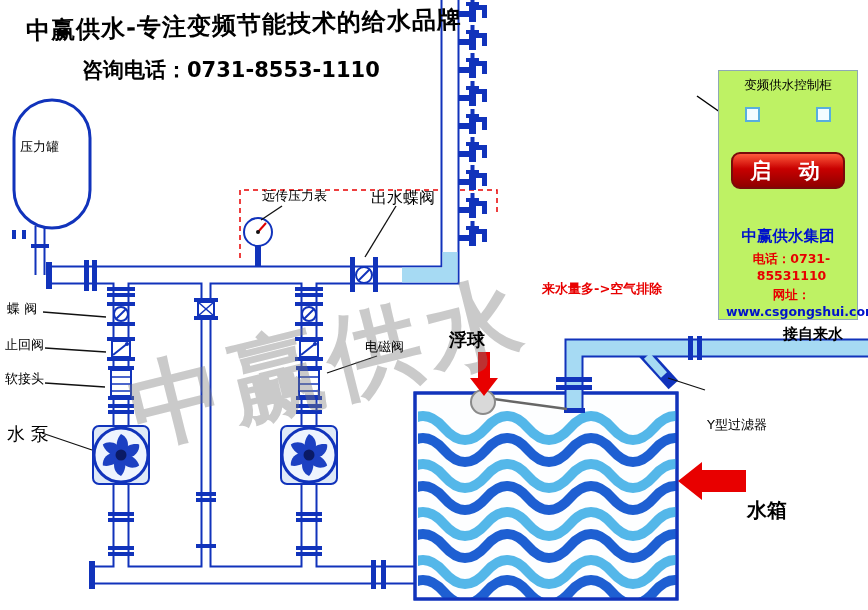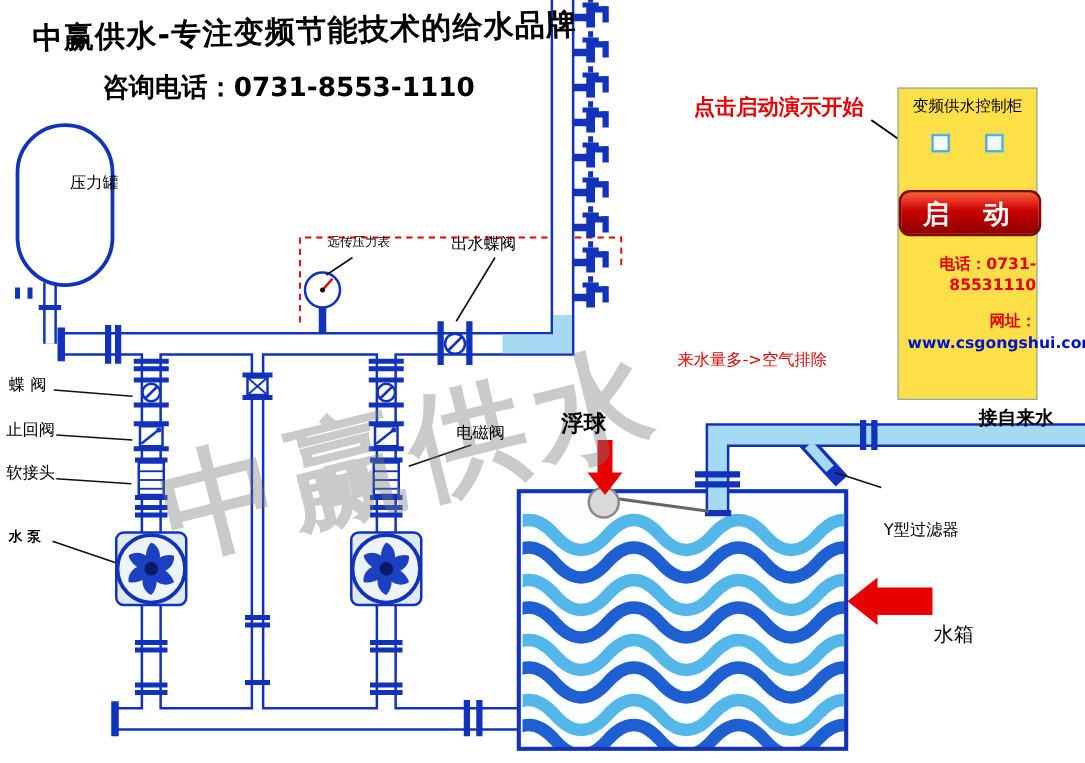--- a/index.html
+++ b/index.html
@@ -14,31 +14,31 @@
   .pl{stroke:#a6daf3;fill:none;}
   .wl{stroke:#54b7e9;fill:none;stroke-width:10;stroke-linecap:round;}
   .wd{stroke:#1e5fd2;fill:none;stroke-width:10;stroke-linecap:round;}
   .comp{fill:#fff;stroke:#1133bb;stroke-width:2;}
   .bar{fill:#1133bb;}
   .lead{stroke:#111;stroke-width:1.3;}
   #watermark{position:absolute;left:125px;top:300px;z-index:2;font-size:94px;font-weight:bold;
              letter-spacing:8px;color:rgba(122,122,122,0.40);transform:rotate(-14deg);white-space:nowrap;}
   #brand{left:26px;top:12px;font-size:24px;font-weight:bold;letter-spacing:1px;transform:rotate(-1.5deg);}
   #phoneline{left:82px;top:58px;font-size:21px;font-weight:bold;}
-  .panel{position:absolute;left:718px;top:70px;width:112px;height:250px;box-sizing:border-box;
-         background:#fde047;border:1px solid #8fa8b5;z-index:3;text-align:center;}
+  .panel{position:absolute;left:718px;top:70px;width:140px;height:250px;box-sizing:border-box;
+         background:#bef264;border:1px solid #8fa8b5;z-index:3;text-align:center;}
   .panel-title{margin-top:6px;font-size:12.5px;color:#000;}
   .lamps{display:flex;justify-content:space-between;padding:0 26px;margin-top:13px;}
   .lamp{width:11px;height:11px;border:2px solid #58aede;background:#f2fcff;display:inline-block;}
   .start-btn{display:block;margin:30px auto 0;width:114px;height:37px;border-radius:9px;
              background:linear-gradient(180deg,#ff5a3c,#c80000 45%,#8f0000);
              border:2px solid #7a0a0a;color:#fff;font-size:21px;font-weight:bold;letter-spacing:10px;
              font-family:"DejaVu Sans",sans-serif;cursor:pointer;padding-left:10px;}
   .company{margin-top:37px;color:#0012cc;font-size:15.5px;font-weight:bold;}
-  .contact{margin-top:14px;font-size:12.5px;font-weight:bold;text-align:right;padding-left:7px;}
+  .contact{margin-top:4px;font-size:12.5px;font-weight:bold;text-align:center;padding-left:7px;}
 </style>
 </head>
 <body>
 
 <div id="stage">
 
 <svg id="diagram" width="868" height="610" viewBox="0 0 868 610">
   <defs>
     <clipPath id="tankclip">
           <rect x="418" y="396" width="258" height="202"></rect>
@@ -213,40 +213,40 @@
 
   <polygon points="478,352 490,352 490,378 498,378 484,396 470,378 478,378" fill="#e80000"></polygon>
   <polygon points="746,470 702,470 702,462 678,481 702,500 702,492 746,492" fill="#e80000"></polygon>
 </svg>
 
 <div id="watermark">中赢供水</div>
 
 <div class="lbl" id="brand">中赢供水-专注变频节能技术的给水品牌</div>
 <div class="lbl" id="phoneline">咨询电话：0731-8553-1110</div>
 
-<div class="lbl" style="left:20px;top:140px;font-size:13px;margin-left:36px;">压力罐</div>
-<div class="lbl" style="left:262px;top:189px;font-size:10px;">远传压力表</div>
-<div class="lbl" style="left:361px;top:189px;font-size:13px;">出水蝶阀</div>
+<div class="lbl" style="left:20px;top:140px;font-size:13px;">压力罐</div>
+<div class="lbl" style="left:262px;top:189px;font-size:13px;">远传压力表</div>
+<div class="lbl" style="left:371px;top:189px;font-size:16px;">出水蝶阀</div>
 <div class="lbl" style="left:7px;top:302px;font-size:13px;">蝶 阀</div>
 <div class="lbl" style="left:5px;top:338px;font-size:13px;">止回阀</div>
 <div class="lbl" style="left:5px;top:372px;font-size:13px;">软接头</div>
-<div class="lbl" style="left:7px;top:424px;font-size:11px;font-weight:bold;">水 泵</div>
+<div class="lbl" style="left:7px;top:424px;font-size:18px;">水 泵</div>
 <div class="lbl" style="left:365px;top:340px;font-size:13px;">电磁阀</div>
 <div class="lbl" style="left:449px;top:330px;font-size:18px;font-weight:bold;">浮球</div>
 <div class="lbl" style="left:707px;top:380px;font-size:13px;margin-top:38px;">Y型过滤器</div>
 <div class="lbl" style="left:783px;top:326px;font-size:15px;font-weight:bold;">接自来水</div>
-<div class="lbl" style="left:747px;top:499px;font-size:16px;font-weight:normal;text-align:right;">水箱</div>
-
-<div class="lbl red" style="left:542px;top:282px;font-size:13px;font-weight:normal;">来水量多-&gt;空气排除</div>
-<div class="lbl red" style="left:555px;top:77px;font-size:17px;font-weight:bold;">点击启动演示开始</div>
+<div class="lbl" style="left:747px;top:499px;font-size:20px;font-weight:bold;text-align:right;">水箱</div>
+
+<div class="lbl red" style="left:542px;top:282px;font-size:13px;font-weight:bold;">来水量多-&gt;空气排除</div>
 
 <div class="panel">
   <div class="panel-title">变频供水控制柜</div>
   <div class="lamps">
     <span class="lamp"></span>
     <span class="lamp"></span>
   </div>
   <button class="start-btn">启 动</button>
+  <div class="company">中赢供水集团</div>
   <div class="contact red">电话：0731-85531110</div>
   <div class="contact"><span class="red">网址：</span><span class="blue">www.csgongshui.com</span></div>
 </div>
 
 </div>
 
 </body></html>

